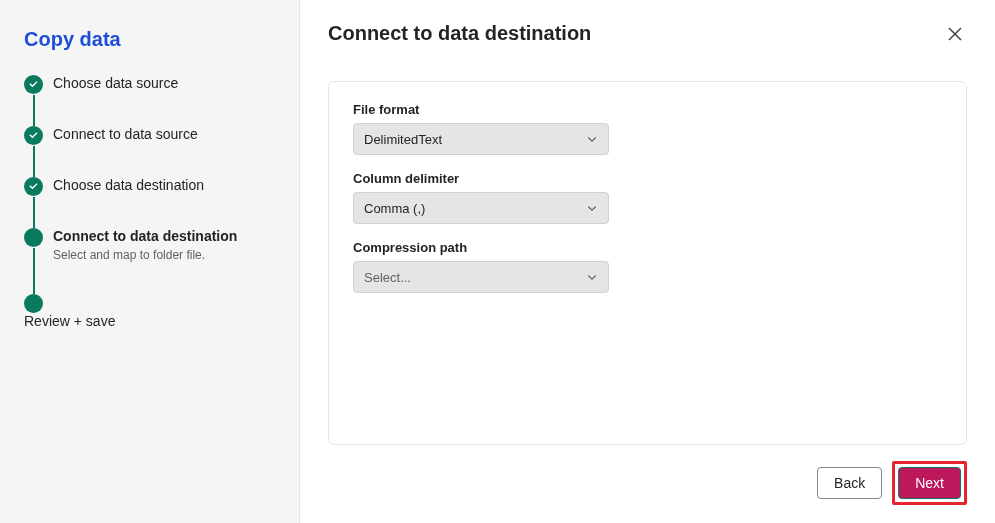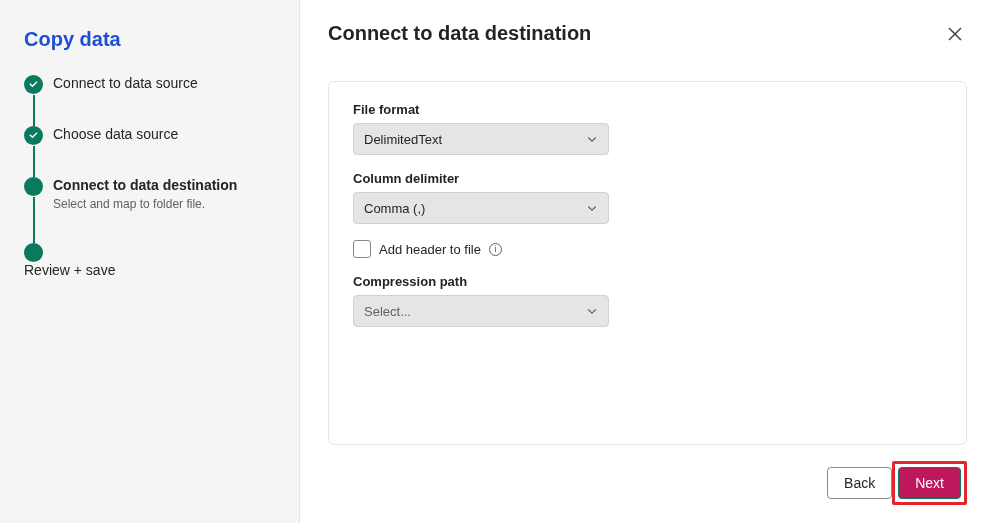--- a/index.html
+++ b/index.html
@@ -188,21 +188,21 @@
       border-radius: 50%;
       display: inline-flex;
       align-items: center;
       justify-content: center;
       font-size: 9px;
       color: #616161;
     }
     .footer {
       display: flex;
       justify-content: flex-end;
-      gap: 0;
+      gap: 10px;
       margin-top: 16px;
       align-items: center;
     }
     .btn {
       height: 32px;
       padding: 0 16px;
       border-radius: 4px;
       font-size: 14px;
       cursor: pointer;
       display: flex;
@@ -231,32 +231,43 @@
   <h1 class="sidebar-title">Copy data</h1>
   <ul class="steps">
     <li class="step">
       <div class="step-connector"></div>
       <div class="step-icon completed">
         <svg viewBox="0 0 16 16">
             <path d="M6.5 12L2 7.5l1.4-1.4L6.5 9.2l6.1-6.1L14 4.5z"></path>
           </svg>
       </div>
       <div class="step-label-group">
-        <div class="step-label">Connect to data source</div>
+        <div class="step-label">Choose data source</div>
       </div>
     </li>
     <li class="step">
       <div class="step-connector"></div>
       <div class="step-icon completed">
         <svg viewBox="0 0 16 16">
             <path d="M6.5 12L2 7.5l1.4-1.4L6.5 9.2l6.1-6.1L14 4.5z"></path>
           </svg>
       </div>
       <div class="step-label-group">
-        <div class="step-label">Choose data source</div>
+        <div class="step-label">Connect to data source</div>
+      </div>
+    </li>
+    <li class="step">
+      <div class="step-connector"></div>
+      <div class="step-icon completed">
+        <svg viewBox="0 0 16 16">
+            <path d="M6.5 12L2 7.5l1.4-1.4L6.5 9.2l6.1-6.1L14 4.5z"></path>
+          </svg>
+      </div>
+      <div class="step-label-group">
+        <div class="step-label">Choose data destination</div>
       </div>
     </li>
     <li class="step active">
       <div class="step-connector"></div>
       <div class="step-icon current"></div>
       <div class="step-label-group">
         <div class="step-label">Connect to data destination</div>
         <div class="step-sublabel">Select and map to folder file.</div>
       </div>
     </li>
@@ -295,25 +306,20 @@
       <label class="form-label">Column delimiter</label>
       <div class="select">
         <span>Comma (,)</span>
         <svg viewBox="0 0 16 16" fill="none" stroke-width="1.5">
             <polyline points="3,6 8,11 13,6"></polyline>
           </svg>
       </div>
     </div>
 
 
-    <div class="checkbox-row">
-      <div class="checkbox"></div>
-      <span class="checkbox-label">Add header to file</span>
-      <span class="info-icon">i</span>
-    </div>
 
     <div class="form-group">
       <label class="form-label">Compression path</label>
       <div class="select">
         <span class="placeholder">Select...</span>
         <svg viewBox="0 0 16 16" fill="none" stroke-width="1.5">
             <polyline points="3,6 8,11 13,6"></polyline>
           </svg>
       </div>
     </div>

